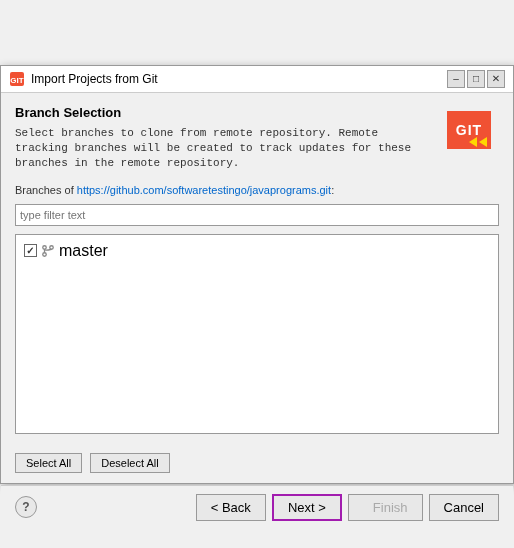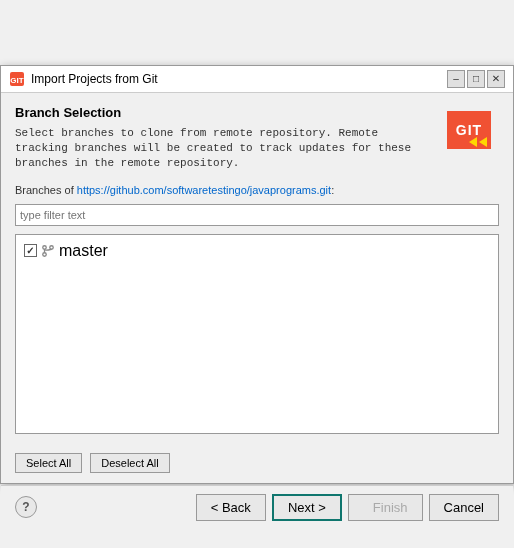--- a/index.html
+++ b/index.html
@@ -216,21 +216,21 @@
       color: #000;
       min-width: 70px;
       text-align: center;
     }
     .nav-btn:disabled {
       color: #aaa;
       cursor: default;
       padding-left: 24px;
     }
     .nav-btn.active {
-      border: 2px solid #0f766e;
+      border: 2px solid #a21caf;
       background: #e8e8e8;
     }
     .checkmark {
       color: #333;
       font-size: 10px;
       font-weight: bold;
     }
     
     .branch-svg {
       width: 14px;

